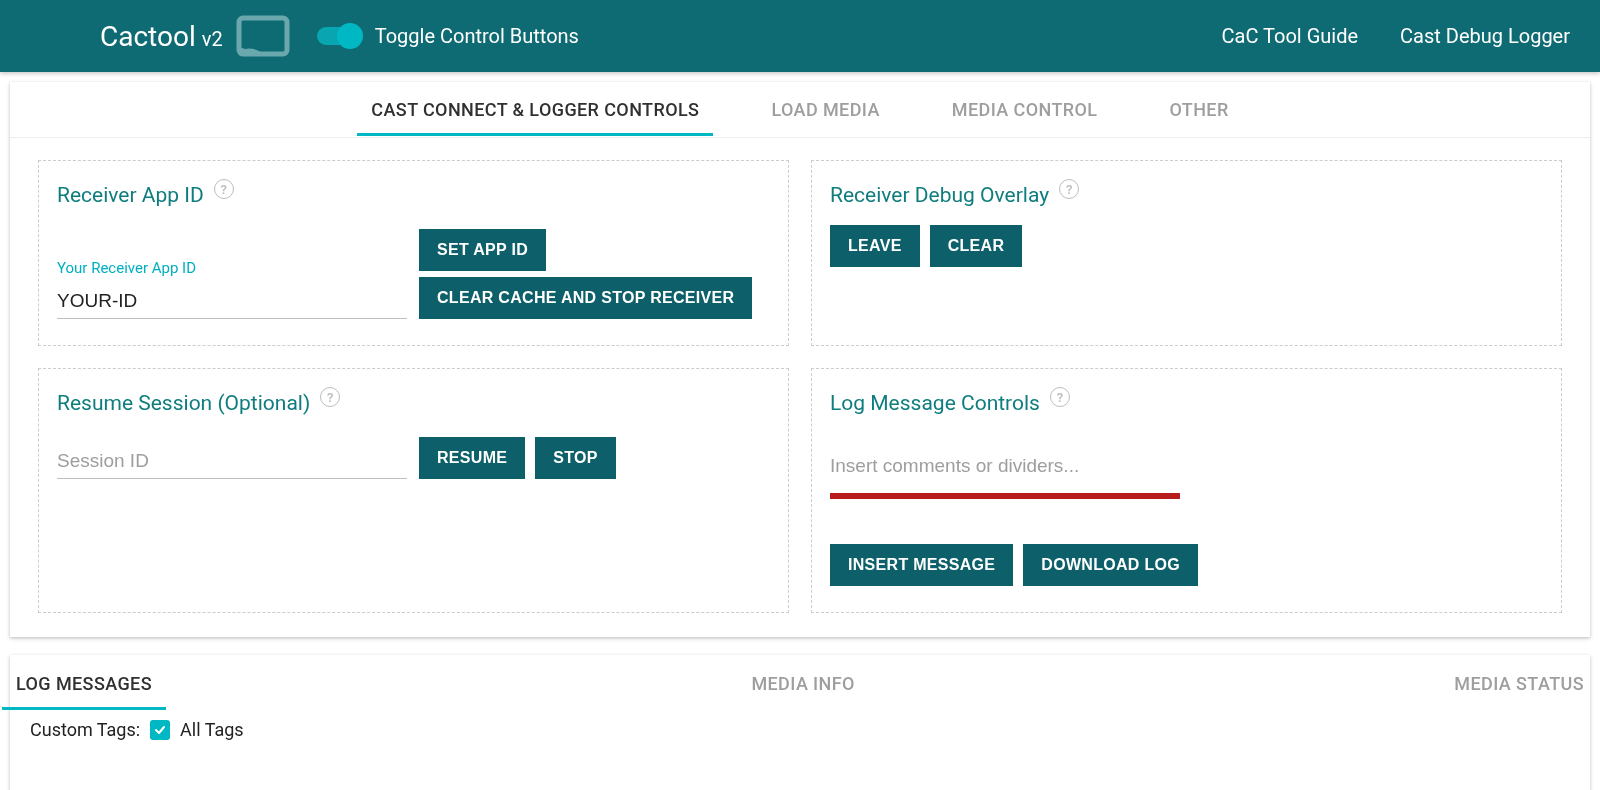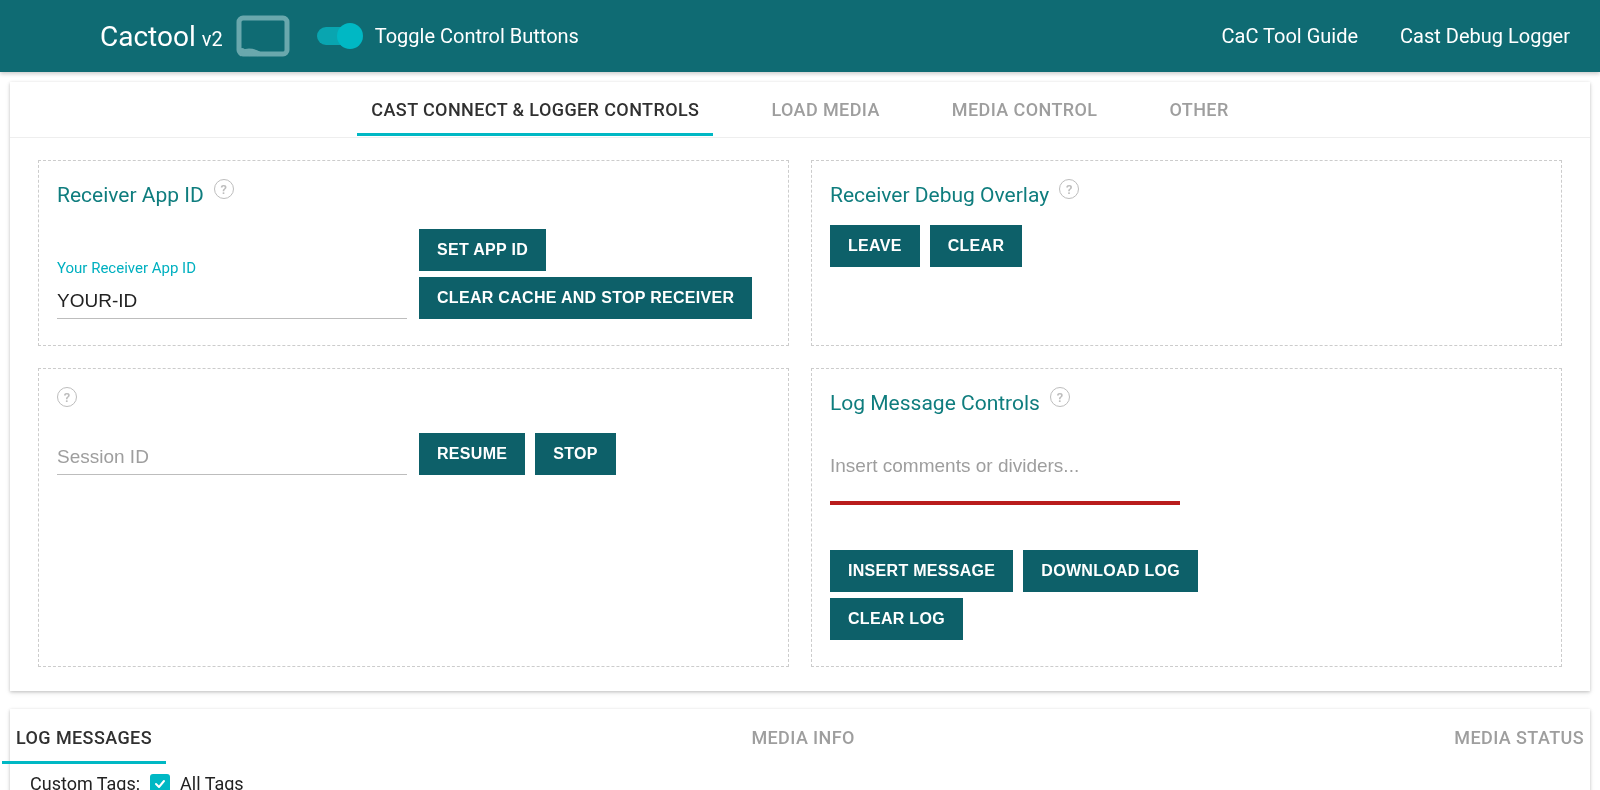--- a/index.html
+++ b/index.html
@@ -91,21 +91,21 @@
   .text-input::placeholder { color: #9e9e9e; }
   .btn-col { display: flex; flex-direction: column; gap: 6px; align-items: flex-start; }
   .btn-row2 { display:flex; gap:10px; align-items: flex-start; margin-top: 18px; }
   .btn {
     background: #0d6069; color: #fff; border: none;
     padding: 12px 18px; font-size: 16px; font-weight: 700;
     letter-spacing: 0.3px; cursor: pointer;
   }
   .card .btns-inline { display: flex; gap: 10px; margin-top: 0; }
   .log-input-wrap { display:flex; align-items:flex-end; gap:10px; margin-top:36px; flex-wrap:wrap; }
-  .log-input { min-width:350px; border:none; border-bottom:4px solid #b91c1c; font-size:19px; padding:4px 0 24px 0; outline:none; color:#222; }
+  .log-input { min-width:350px; border:none; border-bottom:6px solid #b91c1c; font-size:19px; padding:4px 0 16px 0; outline:none; color:#222; }
   .log-input::placeholder { color:#9e9e9e; }
 
   .log-panel {
     margin: 18px 10px 0 10px;
     background: #fff;
     box-shadow: 0 1px 3px rgba(0,0,0,0.2), 0 2px 6px rgba(0,0,0,0.08);
     padding-bottom: 90px;
   }
   .log-tabs-row {
     display: flex; justify-content: space-between; gap: 56px;
@@ -179,20 +179,21 @@
         <span class="help-icon">?</span>
       </div>
       <div class="btn-row2">
         <button class="btn">LEAVE</button>
         <button class="btn">CLEAR</button>
       </div>
     </div>
 
     <div class="card">
       <div class="card-title-row">
+        <span class="card-title">Resume Session (Optional)</span>
         <span class="help-icon">?</span>
       </div>
       <div class="field-row">
         <div class="input-group">
           <input class="text-input" type="text" placeholder="Session ID" style="">
         </div>
         <div class="btns-inline">
           <button class="btn">RESUME</button>
           <button class="btn">STOP</button>
         </div>
@@ -204,21 +205,20 @@
         <span class="card-title">Log Message Controls</span>
         <span class="help-icon">?</span>
       </div>
       <div class="log-input-wrap">
         <input class="log-input" type="text" placeholder="Insert comments or dividers..." style="">
         <div class="btn-col">
           <div style="display:flex; gap:10px;margin-top:35px;">
             <button class="btn">INSERT MESSAGE</button>
             <button class="btn">DOWNLOAD LOG</button>
           </div>
-          <button class="btn">CLEAR LOG</button>
         </div>
       </div>
     </div>
 
   </div>
 </div>
 
 <div class="log-panel">
   <div class="log-tabs-row">
     <div class="tab active">LOG MESSAGES</div>

